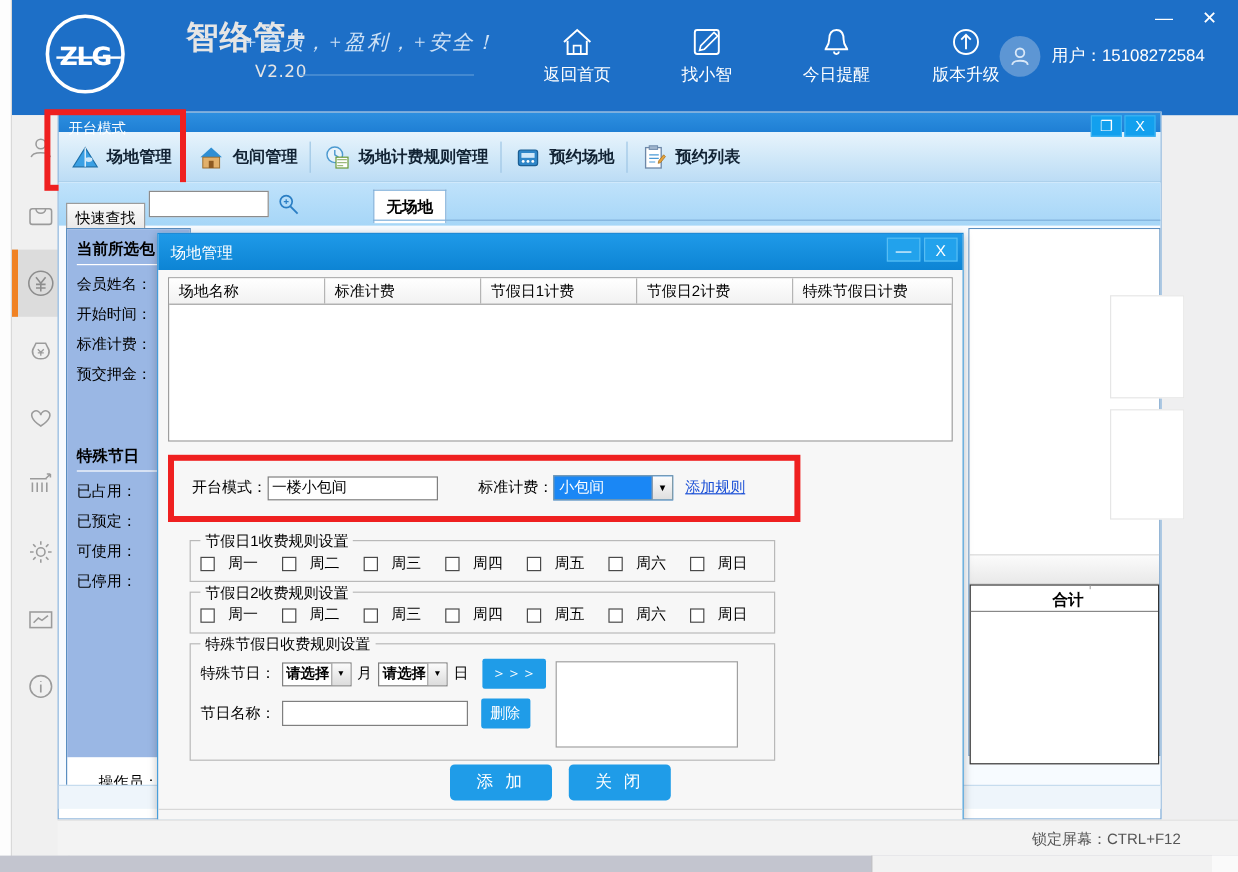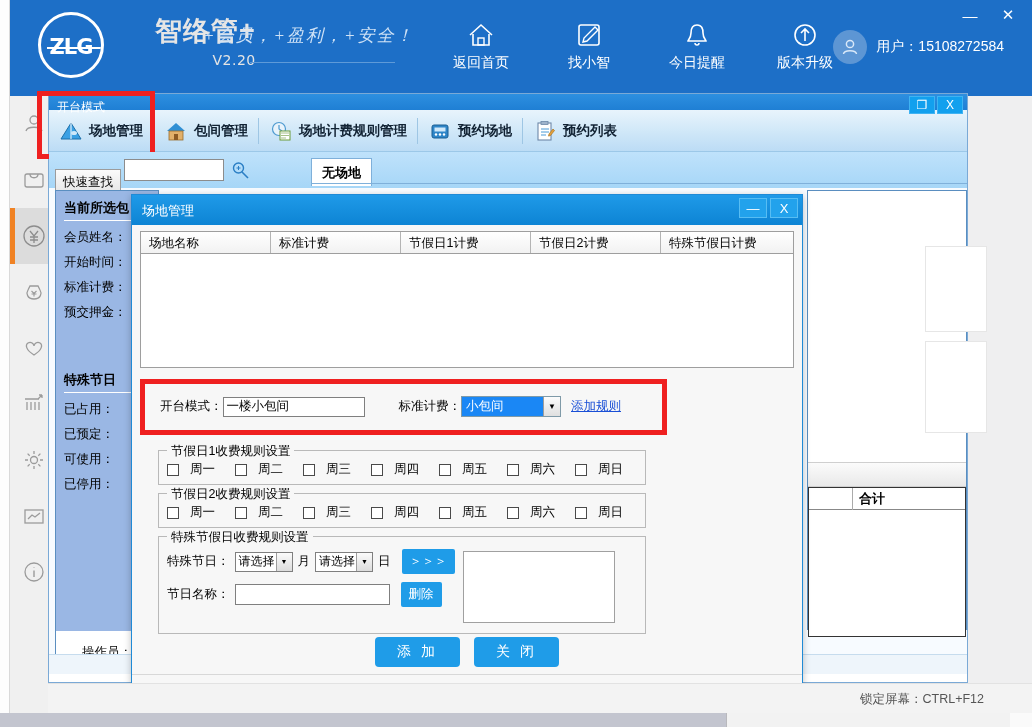--- a/index.html
+++ b/index.html
@@ -145,21 +145,21 @@
   .ip-footer { position:absolute; left:0; bottom:6px; width:102px; text-align:center; font-size:12.5px; }
 
   
   .rightgrid {
     position:absolute; left:758px; top:38px; width:160px; height:440px;
     background:#fff; border:1px solid #5a8ec0;
   }
   .rg-top { height:272px; border-bottom:1px solid #cfcfcf; background:#fff; }
   .rg-strip { height:24px; background:linear-gradient(180deg,#fbfbfb,#e9e9e9); border-bottom:1px solid #cfcfcf; }
   .rg-tablewrap { margin:0; border:1px solid #333; height:150px; background:#fff; }
-  .rg-thead { height:22px; border-bottom:1px solid #888; display:flex; align-items:center; }
+  .rg-thead { height:22px; border-bottom:1px solid #888; display:flex; align-items:center;flex-direction:column; }
   .rg-th-blank { width:44px; height:22px; border-right:1px solid #aaa; }
   .rg-th { font-size:13px; font-weight:bold; padding-left:6px; }
 
   .midcard1 { position:absolute; left:925px; top:246px; width:62px; height:86px; background:#fff; border:1px solid #e6e6e6; }
   .midcard2 { position:absolute; left:925px; top:341px; width:62px; height:92px; background:#fff; border:1px solid #e6e6e6; }
 
   
   .mdi-status { position:absolute; left:0; bottom:0; width:918px; height:20px; background:#eef5fb; border-top:1px solid #c6dcee; }
 
   
@@ -214,21 +214,21 @@
   .fset-lg {
     position:absolute; left:8px; top:-8px; background:#f7f7f7; padding:0 4px; font-size:12.5px;
   }
   .daysrow { display:flex; padding-left:8px; gap:0; }
   .daycell { width:68px; display:flex; align-items:center; gap:11px; font-size:12.5px; }
   .cbx { width:12px; height:12px; border:1px solid #4a4a4a; background:#fff; display:inline-block; }
 
   .sp-row { display:flex; align-items:center; padding-left:8px; gap:5px; margin-bottom:8px; }
   .minicombo {
     position:relative; width:58px; height:20px; border:1px solid #7f7f7f; background:#fff;
-    display:flex; align-items:center; font-size:12px;
+    display:flex; align-items:center; font-size:12px;font-weight:bold;
   }
   .minicombo span.v { padding-left:3px; flex:1; }
   .minicombo span.a {
     width:16px; height:18px; background:linear-gradient(180deg,#fbfbfb,#dcdcdc);
     border-left:1px solid #9d9d9d; display:flex; align-items:center; justify-content:center; font-size:7px;
   }
   .bluebtn {
     background:#1f9ce8; color:#fff; border:none; font-size:12.5px; cursor:pointer;
     padding:4px 8px; font-family:"Liberation Sans",sans-serif; border-radius:2px;
   }

